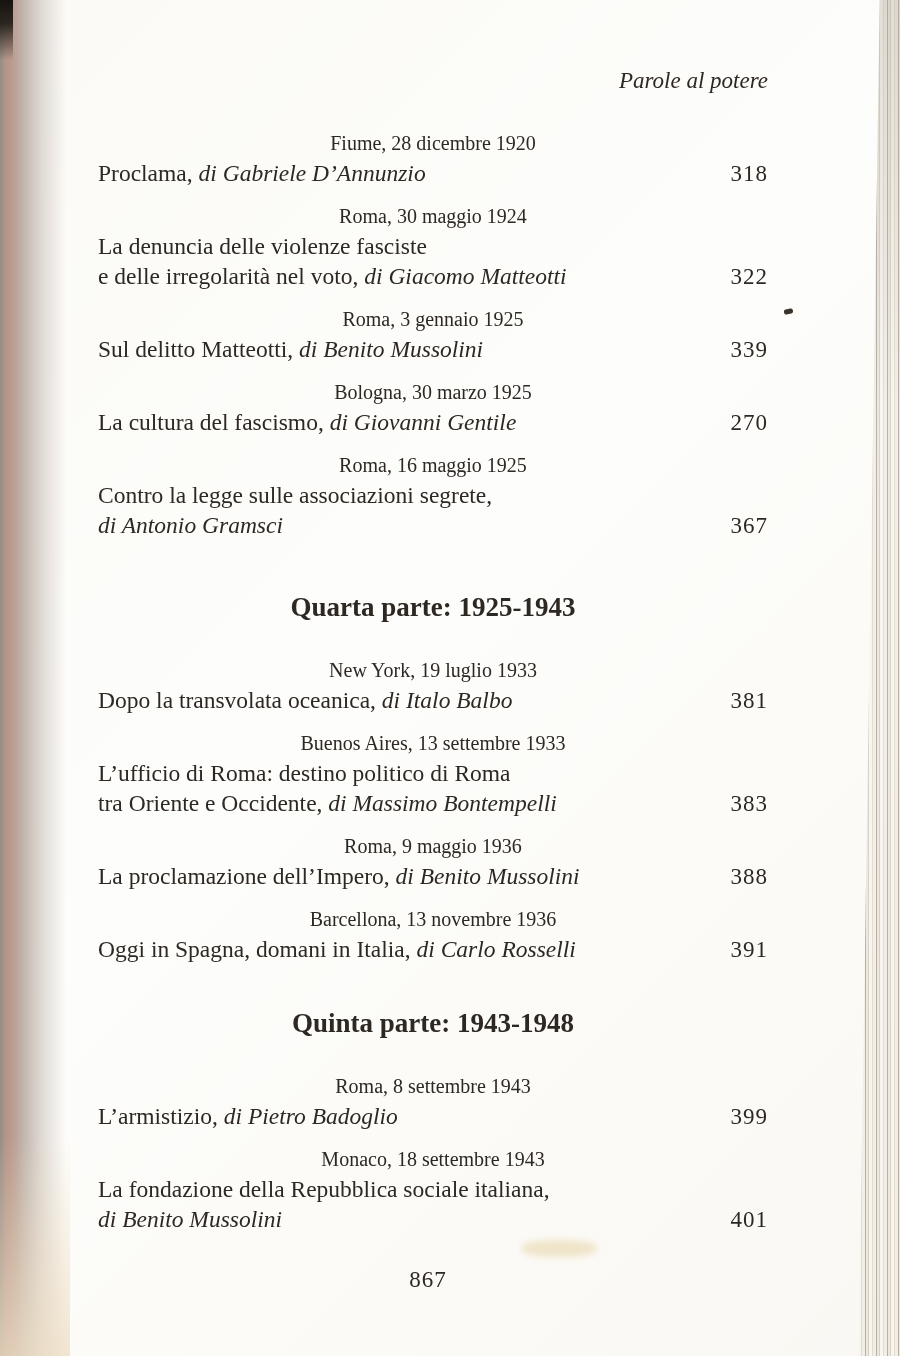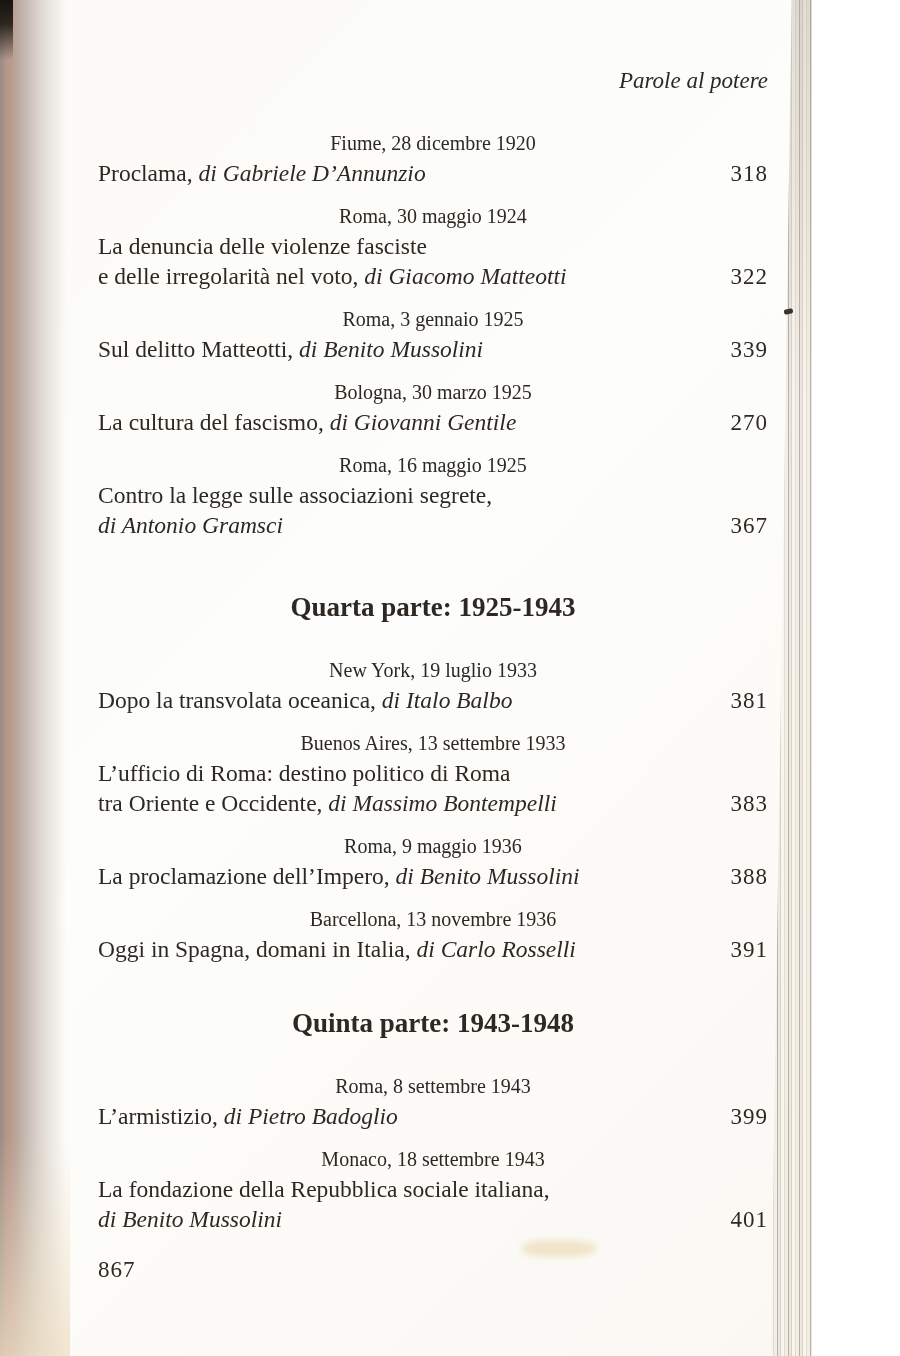--- a/index.html
+++ b/index.html
@@ -3,21 +3,21 @@
 <meta charset="utf-8">
 <style>
   html,body{margin:0;padding:0;}
   body{
     width:900px;height:1356px;
     font-family:"Liberation Serif", serif;
     background:#ffffff;
   }
   .page{
     position:relative;
-    width:812px;height:1356px;
+    width:900px;height:1356px;
     overflow:hidden;
     background:linear-gradient(135deg,#fbfaf6 0%,#fdfdfb 45%,#faf8f3 100%);
     color:#2e2823;
   }
 
   
   .gutter{
     position:absolute;left:0;top:0;width:70px;height:100%;
     background:
       linear-gradient(0deg, rgba(238,222,196,0.75) 0px, rgba(238,222,196,0) 220px),
@@ -66,22 +66,22 @@
     font-size:23px;white-space:nowrap;
     letter-spacing:1px;
   }
   .part-heading{
     font-size:27px;line-height:36px;font-weight:bold;
     text-align:center;
     margin:48px 0 30px 0;
   }
   .part-heading.second{margin-top:40px;}
   .book-page-number{
-    margin-top:22px;
-    text-align:left;
+    margin-top:32px;
+    text-align:center;
     font-size:23px;letter-spacing:1px;
     padding-right:10px;
   }
 
   
   .ink-speck{
     position:absolute;left:784px;top:309px;width:9px;height:5px;
     background:#3b342c;border-radius:2px;transform:rotate(-12deg);
   }
   .bleed-smudge{

